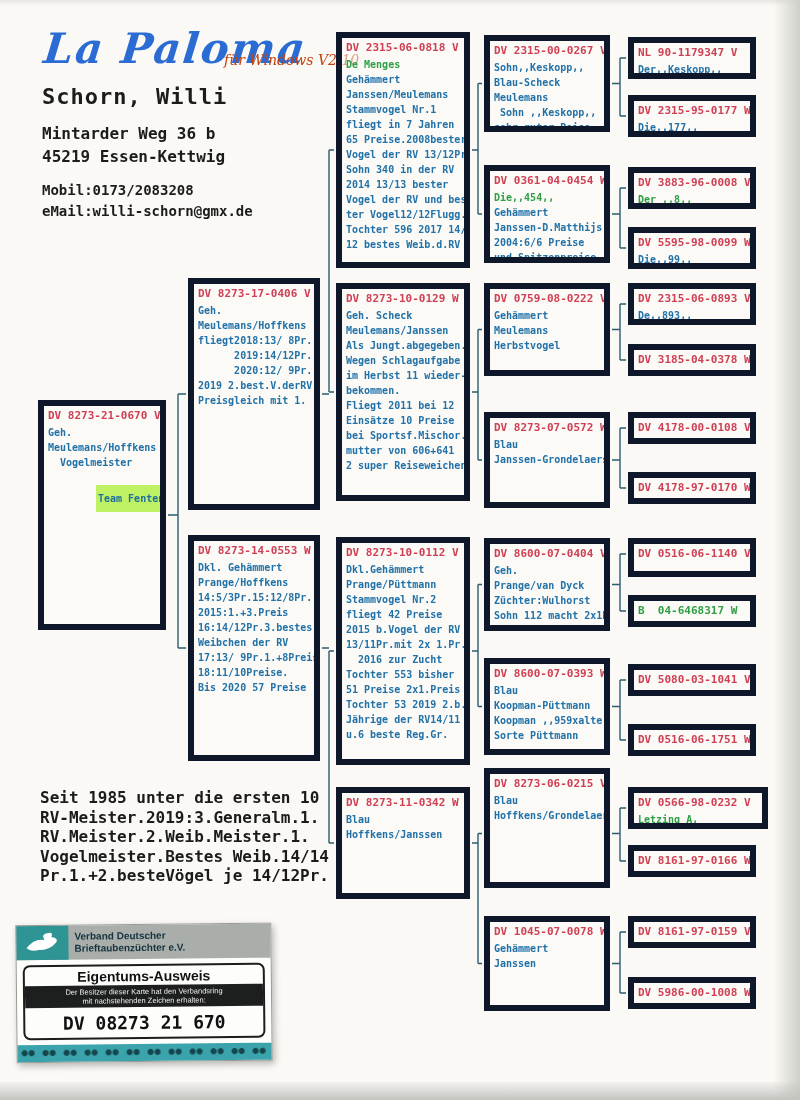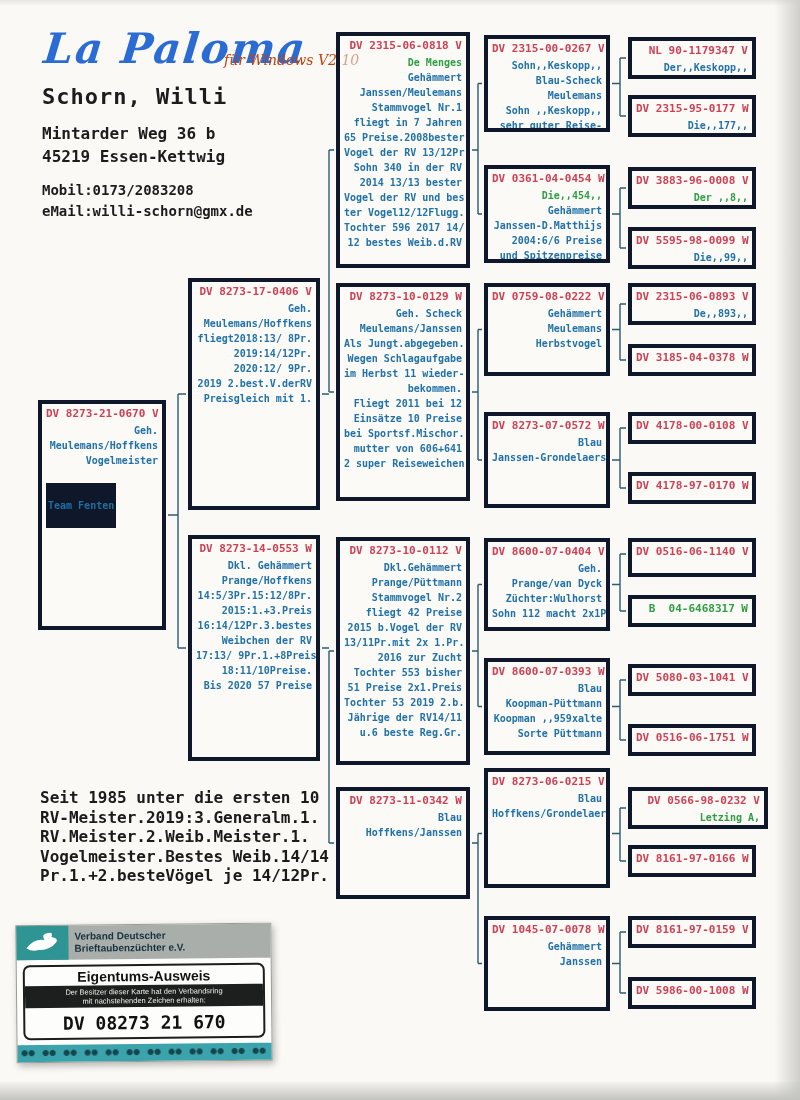--- a/index.html
+++ b/index.html
@@ -26,28 +26,28 @@
     letter-spacing:2px; transform: skewX(-6deg); }
   .logo-sub { position:absolute; left:224px; top:52px;
     font-family:"DejaVu Serif","Liberation Serif",serif;
     font-style:italic; font-size:14px; color:#c2410c; }
   .owner-name { position:absolute; left:42px; top:84px; font-size:22px; font-weight:bold; letter-spacing:1px; }
   .address { position:absolute; left:42px; top:122px; font-size:16px; font-weight:bold; line-height:23px; }
   .contact { position:absolute; left:42px; top:180px; font-size:14px; font-weight:bold; line-height:21px; }
 
   
   #connectors { position:absolute; left:0; top:0; pointer-events:none; }
-  .pbox { position:absolute; border:4px solid #0f172a; background:rgba(252,252,249,0.5);
-    padding:2px 4px; white-space:pre; overflow:hidden;text-align:right; }
+  .pbox { position:absolute; border:6px solid #0f172a; background:rgba(252,252,249,0.5);
+    padding:2px 4px; white-space:pre; overflow:hidden; }
   .ring { color:#cf4054; font-weight:bold; font-size:11px; line-height:15px; margin-bottom:2px; }
   .ring-green { color:#2f9e44; }
   .ln { font-size:10px; line-height:15px; min-height:15px; font-weight:bold; }
   .ln-blue { color:#2272a8; }
   .ln-green { color:#2f9e44; }
-  .ln-highlight { color:#1f6f9f; background:#0f172a; width:-moz-max-content; width:max-content; padding:15px 2px; }
+  .ln-highlight { color:#1f6f9f; background:#bef264; width:-moz-max-content; width:max-content; padding:6px 2px;margin-left:48px; }
 
   
   .achievements { position:absolute; left:40px; top:788px; font-size:16px; font-weight:bold;
     line-height:19.5px; color:#1b1b1b; }
 
   
   .card { position:absolute; left:16px; top:924px; width:256px; background:#fdfdfb;
     border:1px solid #9a9a94; transform:rotate(-0.6deg);
     box-shadow:2px 3px 7px rgba(0,0,0,0.28); }
   .card-top { display:flex; align-items:stretch; background:#a9aeab; }

